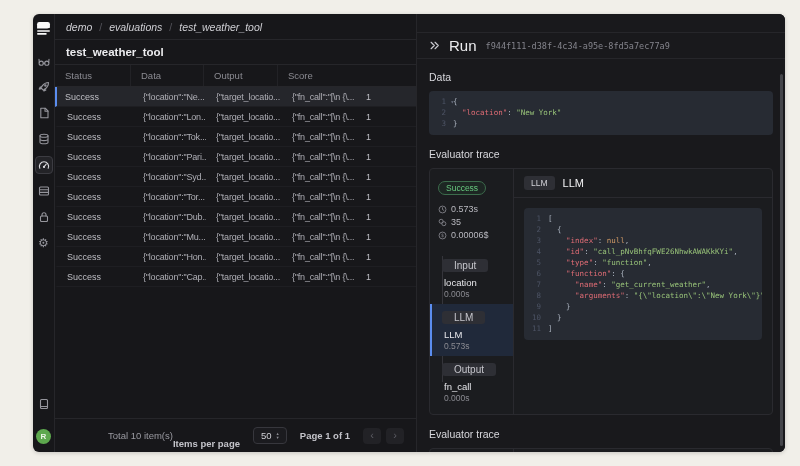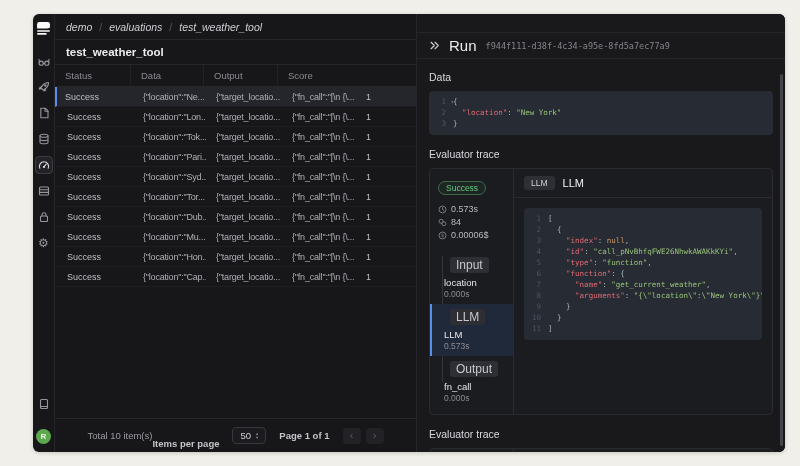--- a/index.html
+++ b/index.html
@@ -36,21 +36,21 @@
   .thead { height:22px; display:flex; align-items:center; border-bottom:1px solid #26262a; font-size:9.5px; color:#8b8b92; }
   .cell { padding-left:10px; white-space:nowrap; overflow:hidden; }
   .c-status{width:76px;} .c-data{width:73px;} .c-target{width:76px;} .c-output{width:74px;} .c-score{flex:1;}
   .thead .cell { border-right:1px solid #222226; height:100%; display:flex; align-items:center; }
   .thead .cell:last-child { border-right:none; }
   .rows { flex:1; overflow:hidden; }
   .trow { height:20px; display:flex; align-items:center; font-size:9px; color:#bfbfc5; border-bottom:1px solid #1e1e22; border-left:2px solid transparent; cursor:pointer; }
   .trow .json { color:#aeaeb5; letter-spacing:-0.2px; }
   .trow.selected { background:#25262b; border-left-color:#5b8def; }
   .trow.selected .cell.c-status { padding-left:8px; }
-  .tfoot { height:34px; border-top:1px solid #26262a; display:flex; align-items:center; justify-content:center; padding:0 12px; font-size:9.5px; color:#9a9aa1; }
+  .tfoot { height:34px; border-top:1px solid #26262a; display:flex; align-items:center; justify-content:flex-end; padding:0 12px; font-size:9.5px; color:#9a9aa1; }
   .tfoot-right { display:flex; align-items:center; gap:13px; }
   .ipp-label { color:#c4c4ca; font-weight:bold;margin-top:16px; }
   .page-size-select { display:flex; align-items:center; gap:5px; border:1px solid #37373d; border-radius:4px; padding:2px 7px; color:#cfcfd4; cursor:pointer; background:#1b1b1f; }
   .caret-stack { display:flex; flex-direction:column; font-size:4.5px; line-height:3.4px; color:#8b8b92; }
   .page-info { color:#c4c4ca; font-weight:bold; }
   .pager { display:flex; gap:5px; }
   .pg-btn { width:18px; height:16px; border-radius:4px; background:#222226; color:#5c5c63; font-size:11px; line-height:14px; text-align:center; cursor:pointer; }
   
   .rpanel { flex:1; display:flex; flex-direction:column; background:#19191c; position:relative; min-width:0; }
   .rpanel-top { height:18px; }
@@ -71,21 +71,21 @@
   
   .trace-section { margin-bottom:13px; }
   .trace-box { border:1px solid #2a2a2f; border-radius:4px; display:flex; background:#1b1c1f; overflow:hidden; }
   .trace-left { width:84px; flex-shrink:0; border-right:1px solid #2a2a2f; padding:8px 8px 6px; }
   .status-badge { display:inline-block; border:1px solid #3c6c4c; color:#67c97f; background:rgba(60,160,90,.08); border-radius:9px; padding:1px 7px; font-size:8.5px; margin-bottom:6px; }
   .stat { display:flex; align-items:center; gap:4px; font-size:9px; color:#b8b8bf; margin:3px 0; }
   .tl { margin-top:12px; position:relative; }
   .tl::before { content:""; position:absolute; left:4px; top:4px; bottom:26px; width:1px; background:#35353b; }
   .tl-item { margin:0 -8px; padding:3px 6px 5px 8px; border-left:2px solid transparent; position:relative; }
   .tl-item.selected { background:#20293a; border-left-color:#5b8def; }
-  .tl-badge { display:inline-block; background:#2e2f35; color:#c6c6cc; border-radius:3px; padding:1px 6px; font-size:12px; margin-left:10px; }
+  .tl-badge { display:inline-block; background:#2e2f35; color:#c6c6cc; border-radius:3px; padding:1px 12px; font-size:10px; margin-left:2px; }
   .tl-name { color:#e6e6ea; font-size:9.5px; margin-top:4px; padding-left:4px; }
   .tl-time { color:#8b8b92; font-size:8.5px; margin-top:1px; padding-left:4px; }
   .trace-right { flex:1; display:flex; flex-direction:column; min-width:0; }
   .detail-head { height:29px; border-bottom:1px solid #2a2a2f; display:flex; align-items:center; gap:8px; padding:0 10px; flex-shrink:0; }
   .detail-badge { background:#2e2f35; color:#d2d2d8; border-radius:3px; padding:2px 7px; font-size:8.5px; }
   .detail-title { font-size:11px; color:#f2f2f4; font-weight:500; }
   .detail-codewrap { padding:10px; }
   .rscrollbar { position:absolute; right:2px; top:60px; bottom:6px; width:3px; border-radius:2px; background:#44454a; }
 </style>
 </head>
@@ -297,21 +297,21 @@
                   </svg>
                 </span>
                 <span>0.573s</span>
               </div><div class="stat">
                 <span style="display: flex;">
                   <svg viewBox="0 0 12 12" width="9" height="9">
                     <circle cx="4.2" cy="4.4" r="2.7" fill="none" stroke="#8b8b92" stroke-width="1.1"></circle>
                     <circle cx="7.8" cy="7.6" r="2.7" fill="none" stroke="#8b8b92" stroke-width="1.1"></circle>
                   </svg>
                 </span>
-                <span>84</span>
+                <span>35</span>
               </div><div class="stat">
                 <span style="display: flex;">
                   <svg viewBox="0 0 12 12" width="9" height="9">
                     <circle cx="6" cy="6" r="4.6" fill="none" stroke="#8b8b92" stroke-width="1.1"></circle>
                     <text x="6" y="8.3" font-size="6.5" fill="#8b8b92" text-anchor="middle" font-family="DejaVu Sans, sans-serif">$</text>
                   </svg>
                 </span>
                 <span>0.00006$</span>
               </div><div class="tl">
                 <div class="tl-item"><div class="tl-badge">Input</div><div class="tl-name">location</div><div class="tl-time">0.000s</div></div>

